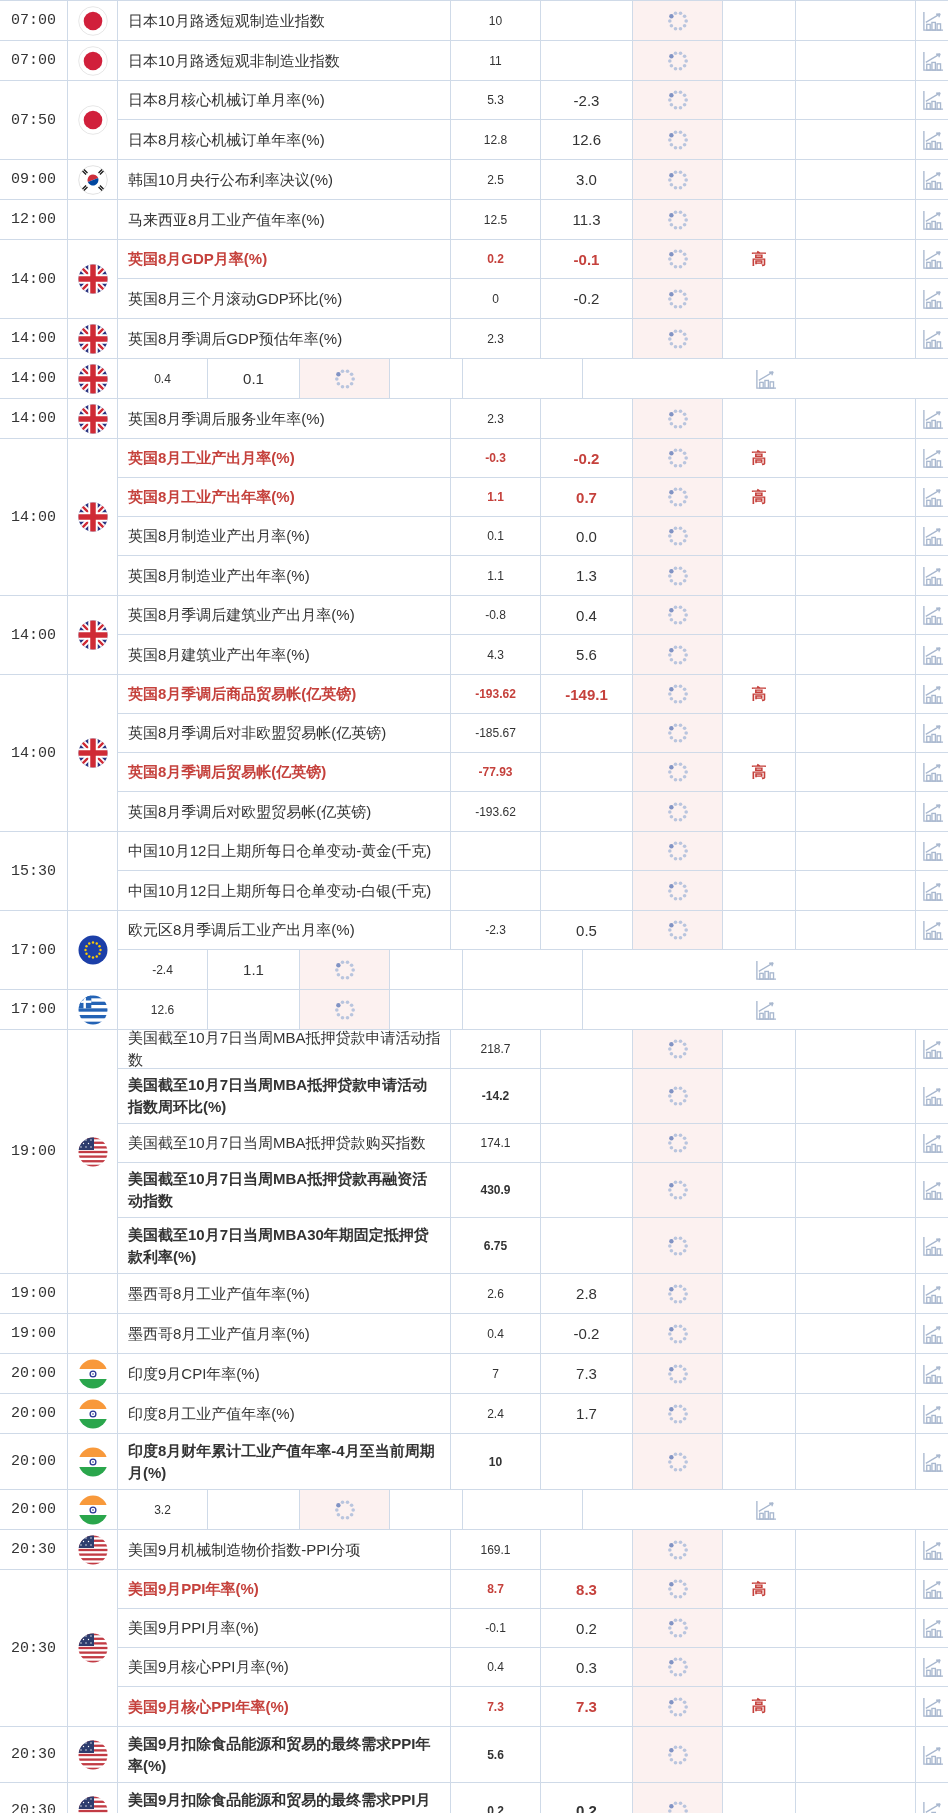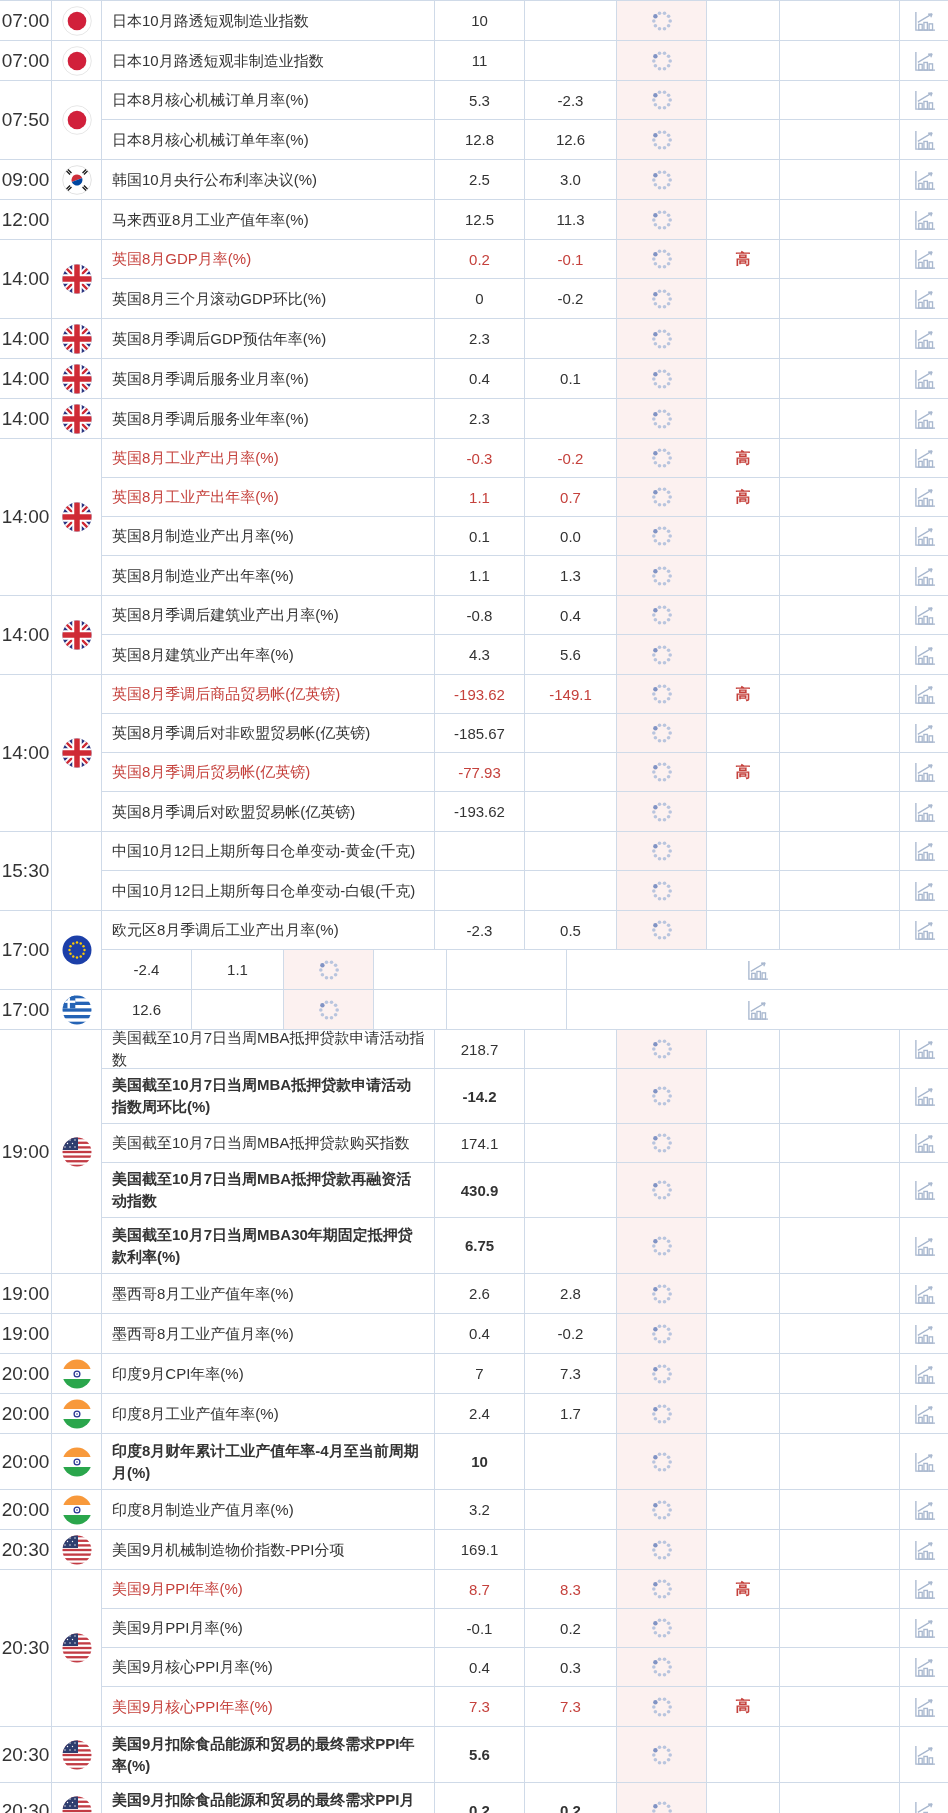--- a/index.html
+++ b/index.html
@@ -3,34 +3,34 @@
 <meta charset="utf-8">
 <style>
   :root{
     --red:#c5413c; --text:#333333; --border:#cfdae8; --pink:#fcf1f0; --icon:#a9b8cf;
   }
   *{box-sizing:border-box;margin:0;padding:0;}
   body{background:#ffffff;font-family:"Liberation Sans","DejaVu Sans",sans-serif;color:var(--text);}
   .table{width:948px;border-top:1px solid var(--border);}
   .group{display:flex;align-items:stretch;border-bottom:1px solid var(--border);}
   .cell{display:flex;align-items:center;justify-content:center;border-right:1px solid var(--border);}
-  .c-time{width:52px;font-size:19px;color:var(--text);}
+  .c-time{width:68px;font-size:15px;color:var(--text);font-family:Liberation Mono, monospace;}
   .c-flag{width:50px;}
   .rowswrap{flex:1;display:flex;flex-direction:column;}
   .row{display:flex;height:39px;}
   .row.tall{height:55px;font-weight:bold;}
   .row:not(:last-child){border-bottom:1px solid var(--border);}
   .c-name{width:333px;justify-content:flex-start;padding:0 8px 0 10px;font-size:15px;line-height:22px;text-align:left;}
-  .c-act{width:90px;font-size:15px;}
+  .c-act{width:90px;font-size:12px;}
   .c-prev{width:92px;font-size:15px;}
   .c-spin{width:90px;background:var(--pink);}
   .c-imp{width:73px;font-size:15px;font-weight:700;color:var(--red);}
   .c-blank{width:120px;}
   .c-chart{flex:1;border-right:none;}
-  .row.high .c-name,.row.high .c-act,.row.high .c-prev{color:var(--red);font-weight:400;}
+  .row.high .c-name,.row.high .c-act,.row.high .c-prev{color:var(--red);font-weight:700;}
   .chart-btn{display:flex;align-items:center;justify-content:center;cursor:pointer;width:26px;height:26px;}
   svg{display:block;}
 </style>
 </head>
 <body>
 
 <div class="table" id="calendar">
     <div class="group">
       <div class="cell c-time">07:00</div>
       <div class="cell c-flag">
@@ -459,21 +459,20 @@
             <rect width="30" height="30" fill="#2a3380"></rect>
             <path d="M0 0 L30 30 M30 0 L0 30" stroke="#fff" stroke-width="6"></path>
             <path d="M0 0 L30 30 M30 0 L0 30" stroke="#cf2b36" stroke-width="2.4"></path>
             <path d="M15 0 V30 M0 15 H30" stroke="#fff" stroke-width="9.5"></path>
             <path d="M15 0 V30 M0 15 H30" stroke="#cf2b36" stroke-width="5.5"></path>
           </g>
         </svg>
       </div>
       <div class="rowswrap">
         <div class="row">
-          <div class="cell c-name">英国8月季调后服务业月率(%)</div>
           <div class="cell c-act">0.4</div>
           <div class="cell c-prev">0.1</div>
           <div class="cell c-spin">
             <div class="">
               <svg width="22" height="22" viewBox="0 0 22 22">
                 <circle cx="19.2" cy="11.0" r="1.8" fill="#b9c5de"></circle>
                 <circle cx="17.6" cy="15.8" r="1.8" fill="#b9c5de"></circle>
                 <circle cx="13.5" cy="18.8" r="1.8" fill="#b9c5de"></circle>
                 <circle cx="8.5" cy="18.8" r="1.8" fill="#b9c5de"></circle>
                 <circle cx="4.4" cy="15.8" r="1.8" fill="#b9c5de"></circle>
@@ -1649,21 +1648,20 @@
             <rect width="30" height="10" fill="#f8993b"></rect>
             <rect y="10" width="30" height="10" fill="#fff"></rect>
             <rect y="20" width="30" height="10" fill="#2aa64c"></rect>
             <circle cx="15" cy="15" r="2.9" fill="none" stroke="#283593" stroke-width="1.3"></circle>
             <circle cx="15" cy="15" r=".8" fill="#283593"></circle>
           </g>
         </svg>
       </div>
       <div class="rowswrap">
         <div class="row">
-          <div class="cell c-name">印度8月制造业产值月率(%)</div>
           <div class="cell c-act">3.2</div>
           <div class="cell c-prev"></div>
           <div class="cell c-spin">
             <div class="">
               <svg width="22" height="22" viewBox="0 0 22 22">
                 <circle cx="19.2" cy="11.0" r="1.8" fill="#b9c5de"></circle>
                 <circle cx="17.6" cy="15.8" r="1.8" fill="#b9c5de"></circle>
                 <circle cx="13.5" cy="18.8" r="1.8" fill="#b9c5de"></circle>
                 <circle cx="8.5" cy="18.8" r="1.8" fill="#b9c5de"></circle>
                 <circle cx="4.4" cy="15.8" r="1.8" fill="#b9c5de"></circle>

